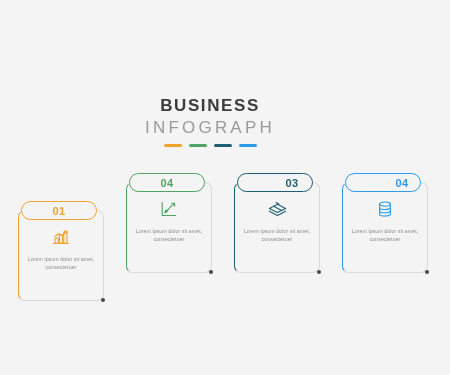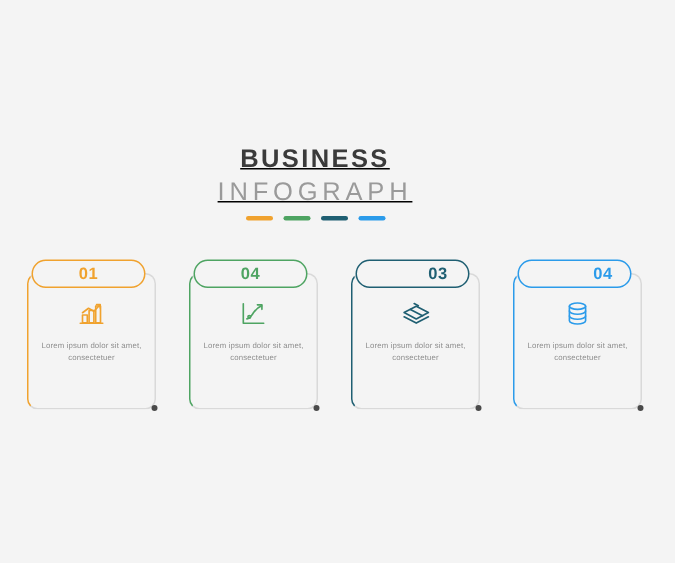--- a/index.html
+++ b/index.html
@@ -20,21 +20,20 @@
     background: #f4f4f4;
   }
 
   
   .title-block {
     position: absolute;
     top: 96px;
     left: 0;
     width: 420px;
     text-align: center;
-    text-decoration: underline;
   }
   .title-main {
     font-size: 17px;
     font-weight: bold;
     letter-spacing: 1.6px;
     color: #3b3b3b;
     line-height: 20px;
   }
   .title-sub {
     font-size: 17px;
@@ -119,21 +118,21 @@
     position: absolute;
     width: 4px;
     height: 4px;
     border-radius: 50%;
     background: #4a4a4a;
     bottom: -2px;
     right: -2px;
   }
 
   
-  #card-1 { left: 18px; }
+  #card-1 { left: 18px; margin-top: 28px; }
   #card-2 { left: 126px; }
   #card-3 { left: 234px; }
   #card-4 { left: 342px; }
 </style>
 </head>
 <body>
 
 <div id="canvas">
 
   <div class="title-block">

